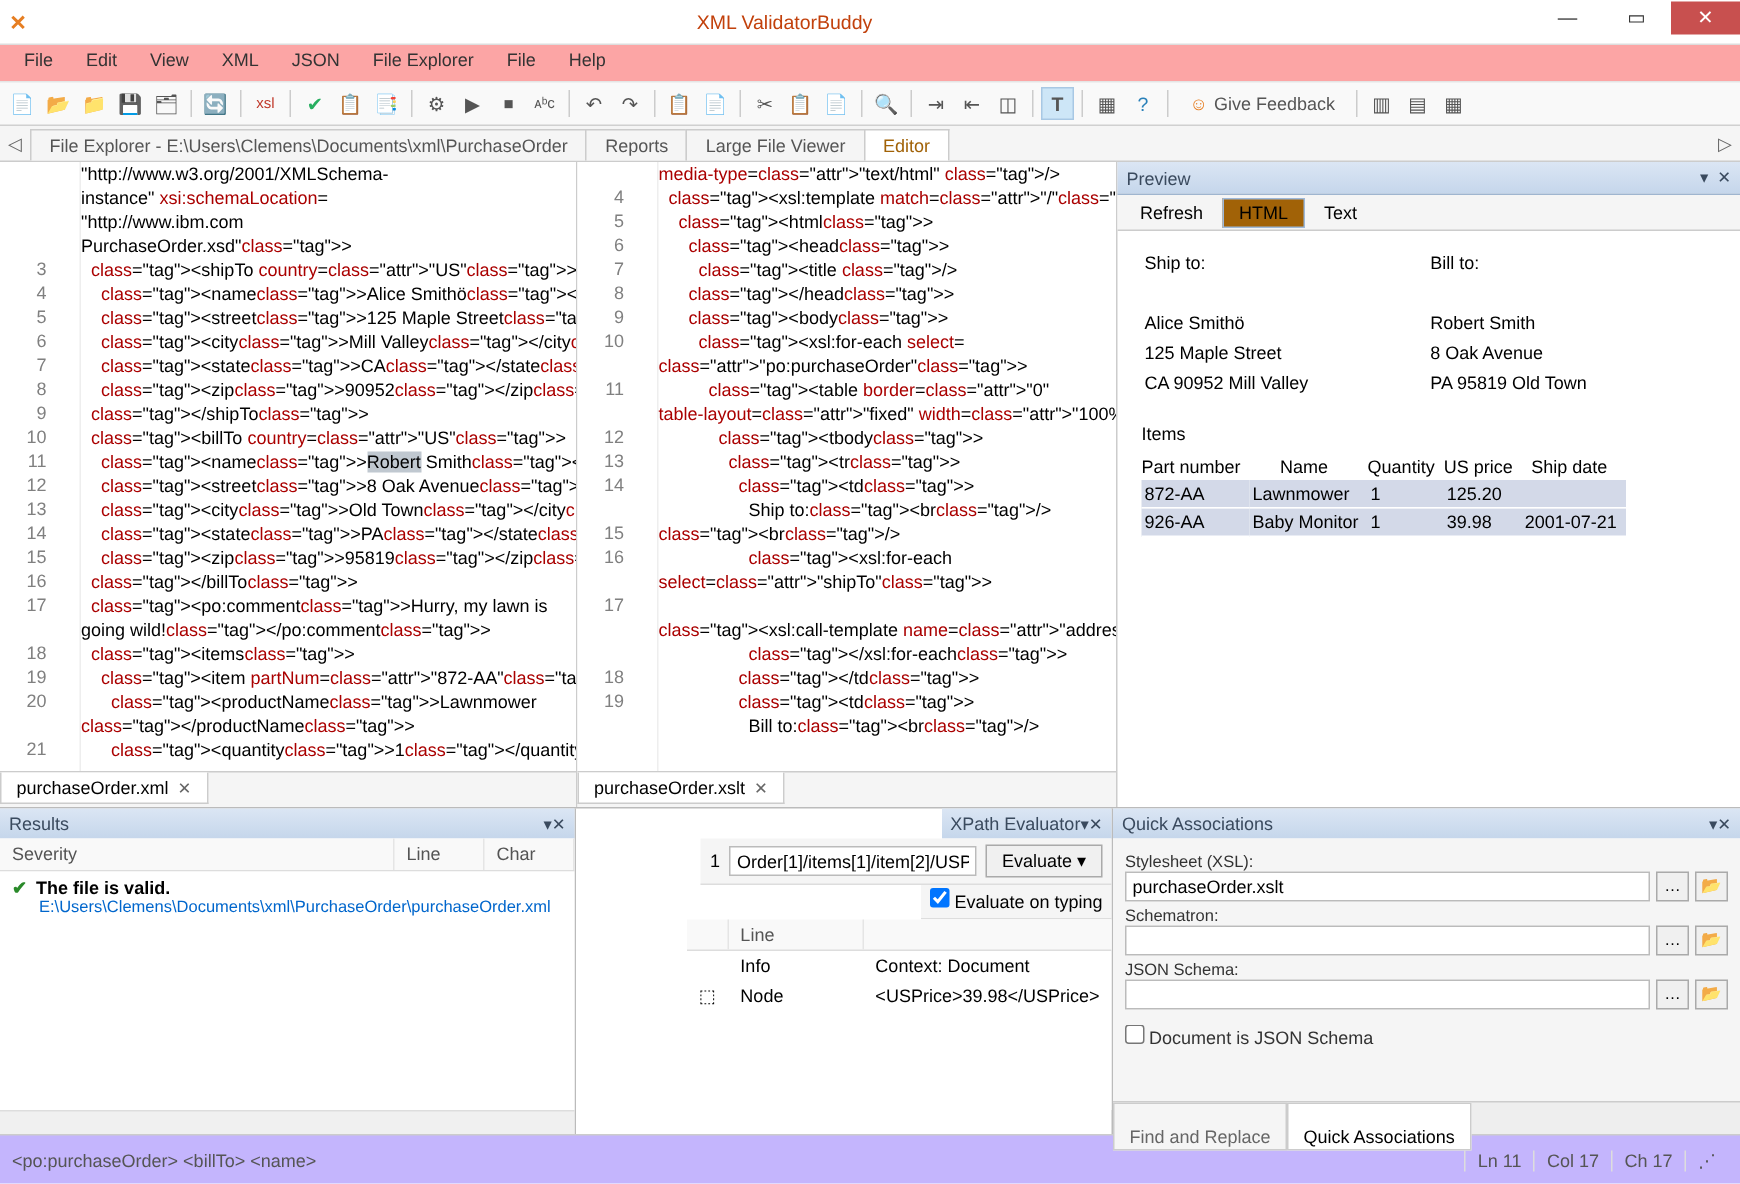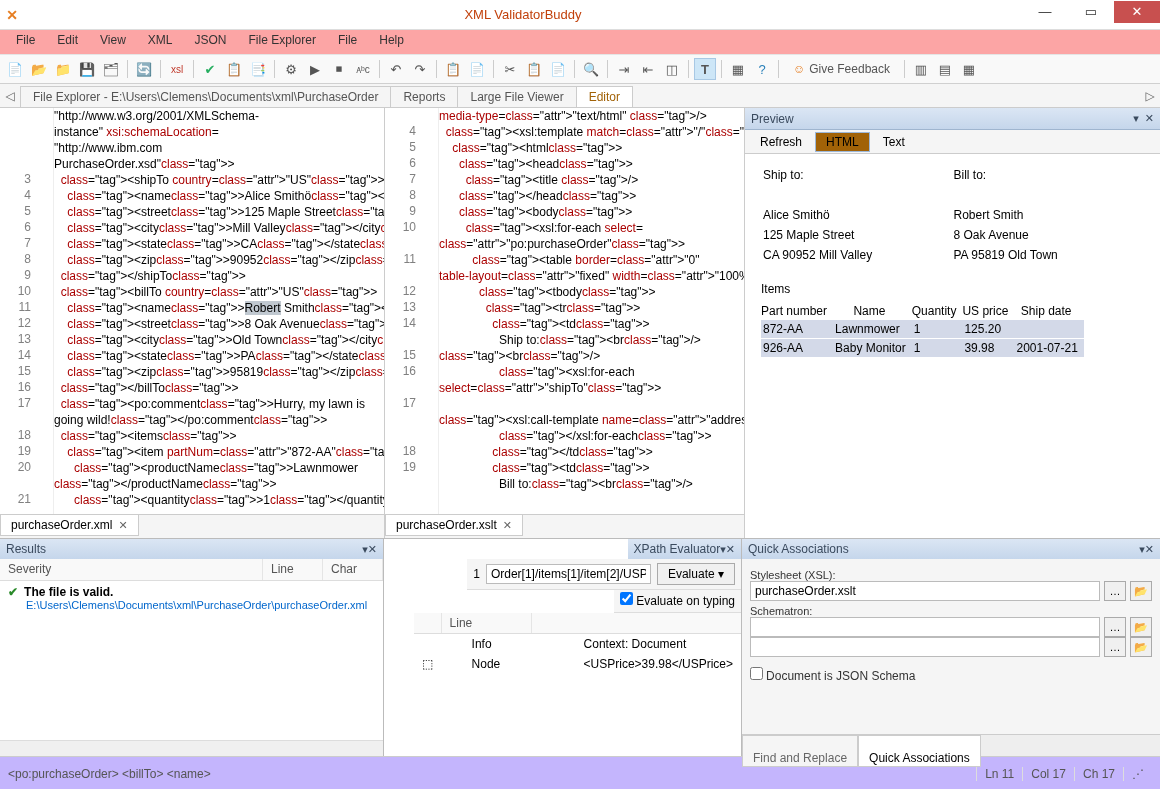--- a/index.html
+++ b/index.html
@@ -83,21 +83,21 @@
 .results-body .chk { color:#2a8a2a; font-weight:bold; }
 .results-body .path { color:#0066cc; font-size:11px; margin-left:18px; }
 
 .xpath-top { padding:4px 6px; display:flex; gap:6px; align-items:center; background:#f5f5f5; border-bottom:1px solid #ddd; }
 .xpath-top input { flex:1; height:20px; padding:0 4px; border:1px solid #bbb; }
 .xpath-top button { height:22px; padding:0 10px; border:1px solid #aaa; background:#f0f0f0; }
 .xpath-chk { padding:2px 6px 4px; text-align:right; font-size:11px; background:#f5f5f5; border-bottom:1px solid #ddd; }
 .xpath-grid { flex:1; background:#fff; }
 .xpath-grid .gh { display:flex; border-bottom:1px solid #ddd; background:#f9f9f9; }
 .xpath-grid .gh div { padding:3px 8px; border-right:1px solid #e5e5e5; color:#555; }
-.xpath-grid .gr { display:flex;gap:22px; }
+.xpath-grid .gr { display:flex; }
 .xpath-grid .gr div { padding:3px 8px; }
 .xpath-grid .c0 { width:28px; text-align:center; }
 .xpath-grid .c1 { width:90px; }
 .xpath-grid .c2 { flex:1; }
 
 .assoc-body { flex:1; padding:6px 8px; background:#f5f5f5; overflow:auto; }
 .assoc-body label { display:block; font-size:11px; color:#333; margin-top:4px; }
 .assoc-body .row { display:flex; gap:4px; align-items:center; }
 .assoc-body input[type=text] { flex:1; height:20px; border:1px solid #bbb; padding:0 4px; background:#fff; }
 .assoc-body .btn { width:22px; height:20px; border:1px solid #aaa; background:#f0f0f0; font-size:11px; text-align:center; line-height:18px; }
@@ -412,20 +412,21 @@
           <input type="text" value="purchaseOrder.xslt" style="">
           <div class="btn">…</div>
           <div class="btn">📂</div>
         </div>
       <label>Schematron:</label>
       <div class="row">
           <input type="text" style="">
           <div class="btn">…</div>
           <div class="btn">📂</div>
         </div>
+      <label>JSON Schema:</label>
       <div class="row">
           <input type="text" style="">
           <div class="btn">…</div>
           <div class="btn">📂</div>
         </div>
       <div class="chkrow">
           <label><input type="checkbox" style=""> <span>Document is JSON Schema</span></label>
         </div>
     </div>
     <div class="assoc-tabs">

